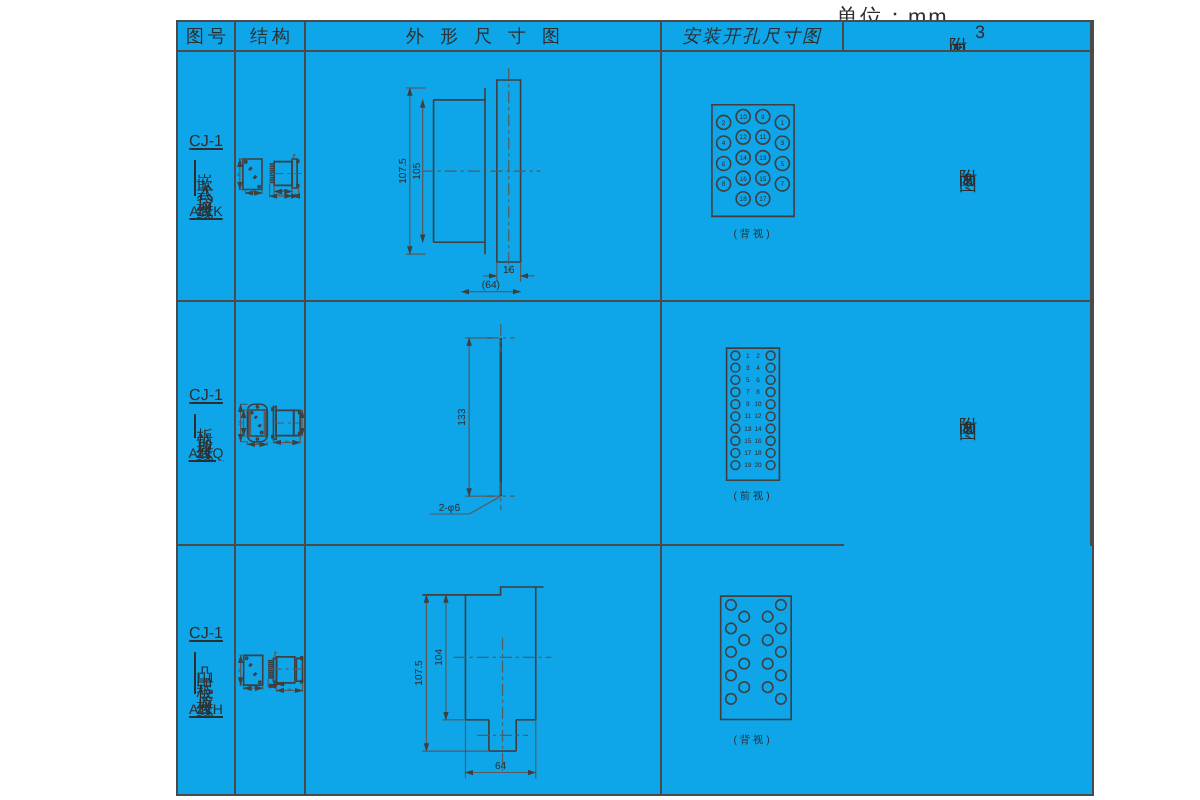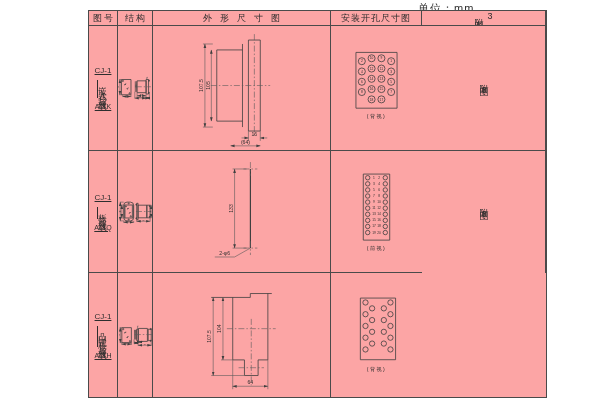--- a/index.html
+++ b/index.html
@@ -2,28 +2,28 @@
 <html><head>
 <meta charset="utf-8">
 <style>
   html,body{margin:0;padding:0;}
   body{width:600px;height:400px;background:#ffffff;position:relative;overflow:hidden;
        font-family:"Liberation Sans",sans-serif;color:#2e2e2e;}
   .unit{position:absolute;top:1px;left:418px;font-size:11px;letter-spacing:1px;}
   .tbl{position:absolute;left:88px;top:10px;display:grid;
        grid-template-columns:29px 35px 178px 91px 124px;
        grid-template-rows:15px 125px 122px 124px;
-       border:1px solid #4a4a4a;background:#fca5a5;}
+       border:1px solid #4a4a4a;background:#0ea5e9;}
   .c{border-right:1px solid #4a4a4a;border-bottom:1px solid #4a4a4a;
      display:flex;align-items:center;justify-content:center;overflow:hidden;}
   .noR{border-right:none;} .noB{border-bottom:none;}
   .hd{font-size:9px;}
   .sp8{letter-spacing:8px;text-indent:8px;text-align:right;}
   .sp2{letter-spacing:2px;text-indent:2px;}
-  .sp1{letter-spacing:1px;}
+  .sp1{letter-spacing:1px;font-style:italic;}
   .vtext{writing-mode:vertical-lr;text-orientation:upright;font-size:9px;letter-spacing:4px;}
   .struct{flex-direction:column;gap:5px;text-decoration:underline;}
   .struct .model{font-size:8px;}
   .struct .desc{writing-mode:vertical-lr;text-orientation:upright;font-size:8.5px;letter-spacing:3px;}
   .struct .code{font-size:7px;}
   svg{display:block;}
   svg *{vector-effect:non-scaling-stroke;}
   .ln{stroke:#3f3f3f;stroke-width:0.8;fill:none;}
   .thin{stroke:#5a5a5a;stroke-width:0.6;fill:none;}
   .cl{stroke:#5a5a5a;stroke-width:0.6;fill:none;stroke-dasharray:6 2 1.5 2;}

